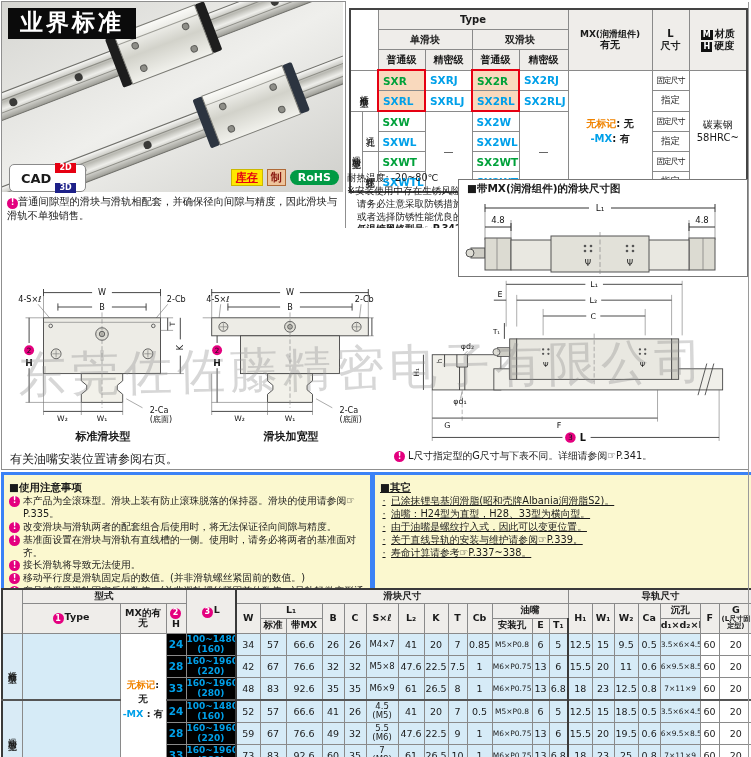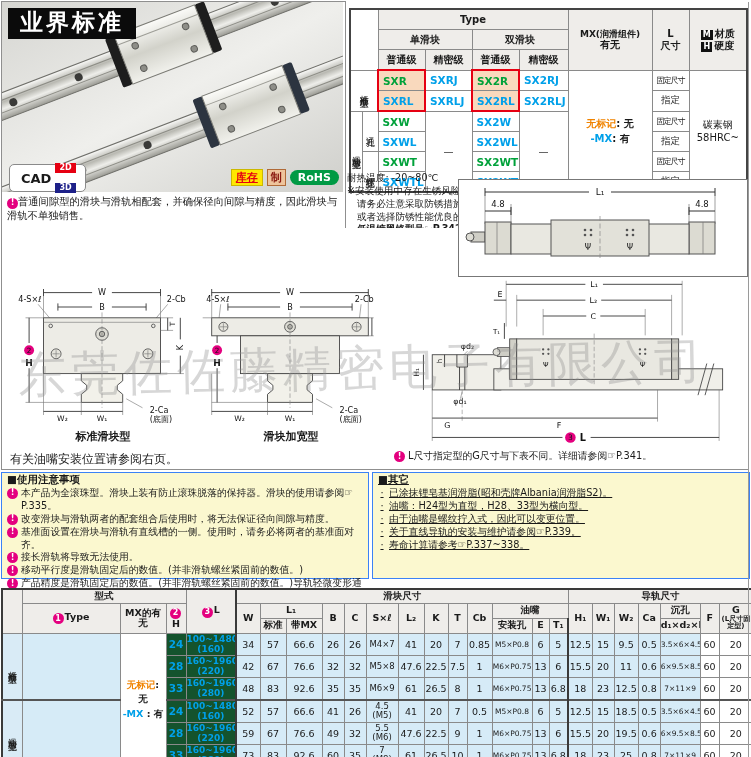--- a/index.html
+++ b/index.html
@@ -60,36 +60,36 @@
   #cross-std{left:8px;}
   #cross-wide{left:196px;}
   .cross .cap{text-align:center;font-size:11px;font-weight:bold;margin-top:1px;}
   #side-wrap{position:absolute;left:384px;top:44px;width:362px;}
   #side-note{position:absolute;left:392px;top:222px;font-size:9.8px;display:flex;gap:3px;align-items:flex-start;}
   #oil-note{position:absolute;left:8px;top:223px;font-size:12px;}
   #watermark{position:absolute;left:18px;top:336px;width:730px;font-size:48px;letter-spacing:5px;color:#8e8e8e;
              opacity:.35;white-space:nowrap;z-index:20;pointer-events:none;transform:rotate(-1.2deg);
              font-family:"DejaVu Serif","Liberation Serif",serif;}
   
-  .ybox{position:absolute;top:472px;background:var(--note-bg,#fbf8cf);border:1px solid #3b82f6;padding:0 5px;font-size:9.8px;line-height:1.32;}
+  .ybox{position:absolute;top:472px;background:var(--note-bg,#fbf8cf);border:3px solid #3b82f6;padding:6px 5px;font-size:9.8px;line-height:1.32;}
   #ybox-usage{left:1px;width:356px;height:105px;}
   #ybox-other{left:372px;width:366px;height:105px;text-decoration:underline;}
   .ybox .ytitle{font-weight:bold;font-size:10.5px;}
   .note-item{display:flex;gap:3px;}
   .note-item .txt{flex:1;}
   .bullet{flex:none;width:8px;text-align:center;}
   
   #bottom-wrap{position:absolute;left:1px;top:588px;}
   .bt{width:749px;table-layout:fixed;font-size:9.5px;border:2px solid #3a3a3a;}
   .bt td,.bt th{border:1px solid #8a8a8a;text-align:center;padding:0;overflow:hidden;font-weight:normal;}
   .bt thead th{background:var(--header-gray,#efedea);font-weight:bold;font-size:9.5px;line-height:1.1;}
   .bt tbody td{height:21px;background:var(--table-blue-bg,#d6ebf7);}
   .bt td.wht{background:#fff;}
   .bt td.vlab{background:#d9ebf6;}
-  .bt td.hcol,.bt td.lcol{background:#14532d;color:var(--model-blue,#00a0e9);font-weight:bold;}
+  .bt td.hcol,.bt td.lcol{background:#000000;color:var(--model-blue,#00a0e9);font-weight:bold;}
   .bt td.hcol{font-size:10.5px;}
   .bt td.lcol{font-size:9px;line-height:1.15;}
   .bt td.mxtd{background:#fff;font-size:9.5px;font-weight:bold;line-height:1.5;}
   .bt .bR{border-right:2px solid #3a3a3a;}
   .bt .bT{border-top:2px solid #555;}
   .bt td.sm{font-size:8.5px;margin-left:47px;}
   .bt td.xs{font-size:7.5px;}
   .bt td.pre{white-space:pre-line;line-height:1.05;}
   .badge{display:inline-flex;width:11px;height:11px;border-radius:50%;background:var(--accent-magenta,#e4007f);
          color:#fff;font-size:8px;font-weight:bold;align-items:center;justify-content:center;margin-right:1px;vertical-align:-1px;}
@@ -274,20 +274,21 @@
 
   <div id="heat-note">
     <div>耐热温度: -20~80℃</div>
     <div>※安装使用中存在生锈风险，</div>
     <div class="ind">请务必注意采取防锈措施；</div>
     <div class="ind">或者选择防锈性能优良的</div>
     <div class="ind" style="font-weight:bold">低温镀黑铬型号☞P.342</div>
   </div>
 
   <div id="mx-box">
+    <div class="mx-title">■带MX(润滑组件)的滑块尺寸图</div>
     <svg width="284" height="78" viewBox="0 0 284 78">
       <line class="thin" x1="26" y1="16" x2="26" y2="44"></line>
         <line class="thin" x1="256" y1="16" x2="256" y2="44"></line>
       <line class="thin" x1="52" y1="24" x2="52" y2="44"></line>
         <line class="thin" x1="230" y1="24" x2="230" y2="44"></line>
       <line class="dim" x1="26" y1="12" x2="130" y2="12"></line>
         <line class="dim" x1="152" y1="12" x2="256" y2="12"></line>
       <line class="dim" x1="26" y1="8" x2="26" y2="16"></line>
         <line class="dim" x1="256" y1="8" x2="256" y2="16"></line>
       <text x="141" y="15" font-size="9" text-anchor="middle">L₁</text>

